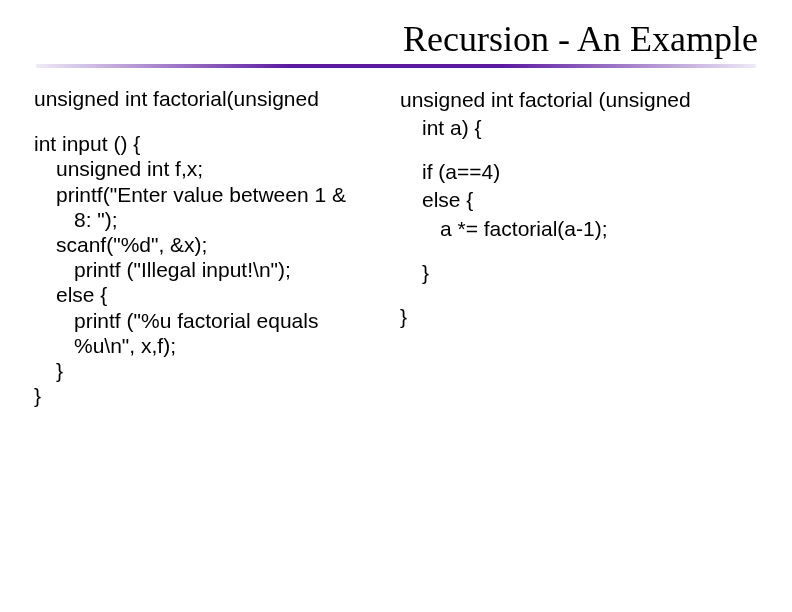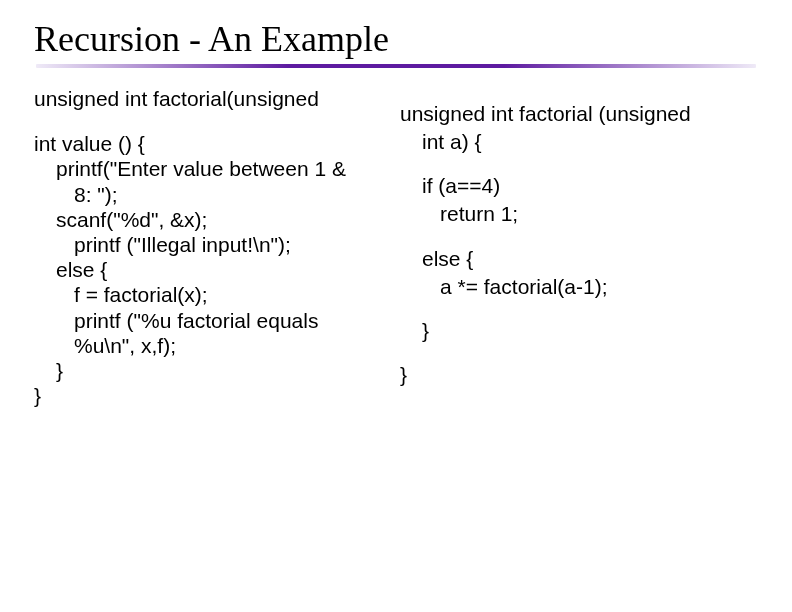--- a/index.html
+++ b/index.html
@@ -16,21 +16,21 @@
   .slide {
     width: 792px;
     height: 612px;
     position: relative;
     box-sizing: border-box;
     padding: 18px 34px 0 34px;
   }
   .title {
     font-family: "Times New Roman", Times, serif;
     font-size: 36px;
-    text-align: left;
+    text-align: right;
     margin: 0 0 4px 0;
     font-weight: 400;
   }
   .divider {
     height: 4px;
     background: linear-gradient(to right, #efeaf7 0%, #5d1aa0 35%, #5d1aa0 65%, #efeaf7 100%);
     margin: 0 2px 18px 2px;
     border-radius: 1px;
   }
   .cols {
@@ -39,21 +39,20 @@
   }
   .col-left {
     flex: 0 0 340px;
     font-size: 21px;
     line-height: 1.2;
   }
   .col-right {
     flex: 1;
     font-size: 21px;
     line-height: 1.34;
-    margin-top: 14px;
   }
   .block { margin-bottom: 20px; }
   .i1 { padding-left: 22px; }
   .i2 { padding-left: 40px; }
   .col-right .block { margin-bottom: 16px; }
 </style>
 </head>
 <body>
 
 <div class="slide">
@@ -61,41 +60,40 @@
   <h1 class="title">Recursion - An Example</h1>
   <div class="divider"></div>
 
   <div class="cols">
 
     <div class="col-left">
       <div class="block">
         <div>unsigned int factorial(unsigned</div>
       </div>
       <div class="block">
-        <div>int value () {</div>
+        <div>int input () {</div>
+        <div class="i1">unsigned int f,x;</div>
         <div class="i1">printf("Enter value between 1 &amp;</div>
         <div class="i2">8: ");</div>
         <div class="i1">scanf("%d", &amp;x);</div>
         <div class="i2">printf ("Illegal input!\n");</div>
         <div class="i1">else {</div>
-        <div class="i2">f = factorial(x);</div>
         <div class="i2">printf ("%u factorial equals</div>
         <div class="i2">%u\n", x,f);</div>
         <div class="i1">}</div>
         <div>}</div>
       </div>
     </div>
 
     <div class="col-right">
       <div class="block">
         <div>unsigned int factorial (unsigned</div>
         <div class="i1">int a) {</div>
       </div>
       <div class="i1">if (a==4)</div>
-      <div class="i2 block">return 1;</div>
       <div class="i1">else {</div>
       <div class="i2 block">a *= factorial(a-1);</div>
       <div class="i1 block">}</div>
       <div>}</div>
     </div>
 
   </div>
 
 </div>
 

